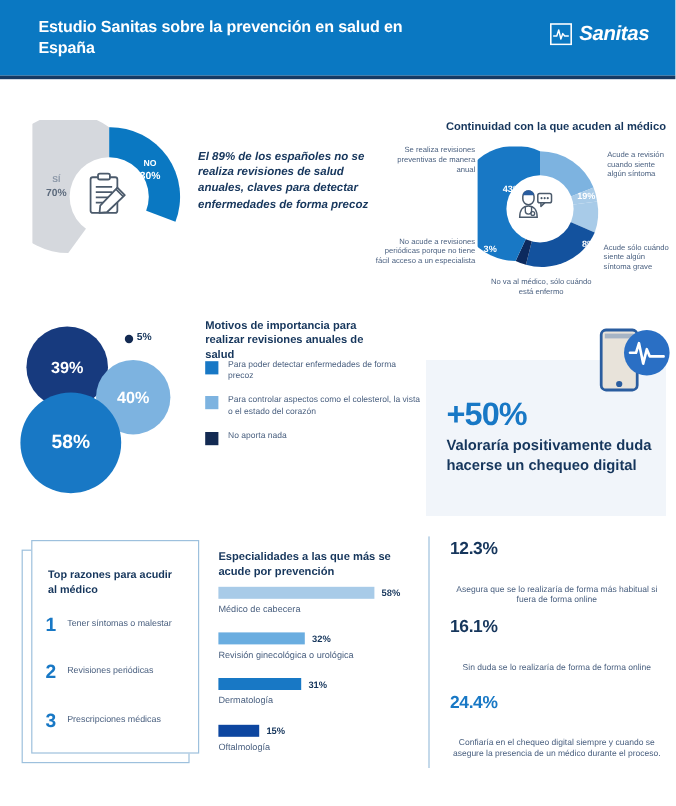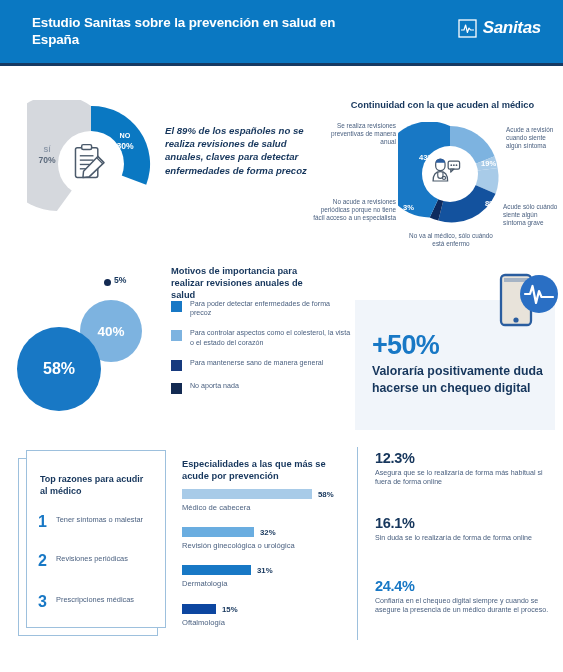--- a/index.html
+++ b/index.html
@@ -52,21 +52,21 @@
     color:#ffffff; font-size:7.2px; font-weight:bold; line-height:11px;
   }
   .d1-label-no b { display:block; font-size:8.6px; }
   .d1-text {
     position:absolute; left:165px; top:124px; width:150px;
     color:#16365c; font-size:9.6px; font-weight:bold; font-style:italic;
     line-height:13.2px;
   }
 
   
-  #d2-title { position:absolute; left:330px; top:99px; width:225px; text-align:center; }
+  #d2-title { position:absolute; left:330px; top:99px; width:225px; text-align:right; }
   #donut2 { position:absolute; left:398px; top:122px; width:104px; height:104px; }
   .d2-cap { position:absolute; }
   .d2-pct {
     position:absolute; color:#ffffff; font-size:7.6px; font-weight:bold;
   }
   .d2-pct.dark { color:#ffffff; }
 
   
   .bub { position:absolute; border-radius:50%; display:flex;
          align-items:center; justify-content:center;
@@ -117,21 +117,21 @@
   .bar { height:10px; }
   .bar-val { color:#16365c; font-size:7.8px; font-weight:bold; }
   .bar-lab { color:#4b6180; font-size:7.6px; margin-top:4px; }
 
   
   #stat-rule { position:absolute; left:357px; top:447px; width:1px; height:193px;
                background:#9dc0dd; }
   .stat { position:absolute; left:375px; width:178px; }
   .stat-n { color:#16365c; font-size:14.5px; font-weight:bold; letter-spacing:-0.3px; }
   .stat-n.blue { color:#1878c5; }
-  .stat-t { color:#4b6180; font-size:7.1px; line-height:9px; margin-top:3px; }
+  .stat-t { color:#4b6180; font-size:7.1px; line-height:9px; margin-top:21px;text-align:center; }
 </style>
 </head>
 <body>
 
 <div id="page">
 
   <div class="header">
     <div class="header-title">Estudio Sanitas sobre la prevención en salud en España</div>
     <div class="logo-wrap">
       <span class="logo-mark">
@@ -206,38 +206,35 @@
   <div class="d2-pct" style="left:485px; top:199px;">8%</div>
   <div class="d2-pct" style="left:441px; top:221px;">84%</div>
   <div class="d2-pct dark" style="left:403px; top:203px;">3%</div>
 
   <div class="d2-cap cap" style="left:318px; top:122px; width:78px; text-align:right;">Se realiza revisiones preventivas de manera anual</div>
   <div class="d2-cap cap" style="left:506px; top:126px; width:56px;">Acude a revisión cuando siente algún síntoma</div>
   <div class="d2-cap cap" style="left:503px; top:203px; width:58px;">Acude sólo cuándo siente algún síntoma grave</div>
   <div class="d2-cap cap" style="left:406px; top:232px; width:90px; text-align:center;">No va al médico, sólo cuándo está enfermo</div>
   <div class="d2-cap cap" style="left:312px; top:198px; width:84px; text-align:right;">No acude a revisiones periódicas porque no tiene fácil acceso a un especialista</div>
 
+  <div class="bub" id="bub39">39%</div>
   <div class="bub" id="bub40">40%</div>
   <div class="bub" id="bub58">58%</div>
   <div class="bub" id="bub5dot"></div>
   <div id="bub5lab">5%</div>
 
   <div id="leg-title" class="sec-title">Motivos de importancia para realizar revisiones anuales de salud</div>
   <div class="legend">
     <div class="leg-row">
       <span class="leg-sw" style="background:#1878c5"></span>
       <span class="leg-tx">Para poder detectar enfermedades de forma precoz</span>
     </div>
     <div class="leg-row">
       <span class="leg-sw" style="background:#7db3e0"></span>
       <span class="leg-tx">Para controlar aspectos como el colesterol, la vista o el estado del corazón</span>
-    </div>
-    <div class="leg-row">
-      <span class="leg-sw" style="background:#173a7e"></span>
-      <span class="leg-tx">Para mantenerse sano de manera general</span>
     </div>
     <div class="leg-row">
       <span class="leg-sw" style="background:#132a52"></span>
       <span class="leg-tx">No aporta nada</span>
     </div>
   </div>
 
   <div id="panel50"></div>
   <svg id="phone-icon" viewBox="0 0 62 62">
     <rect x="4" y="3" width="30" height="50" rx="4" fill="#e8e3da" stroke="#2a5d9f" stroke-width="2.3"></rect>

